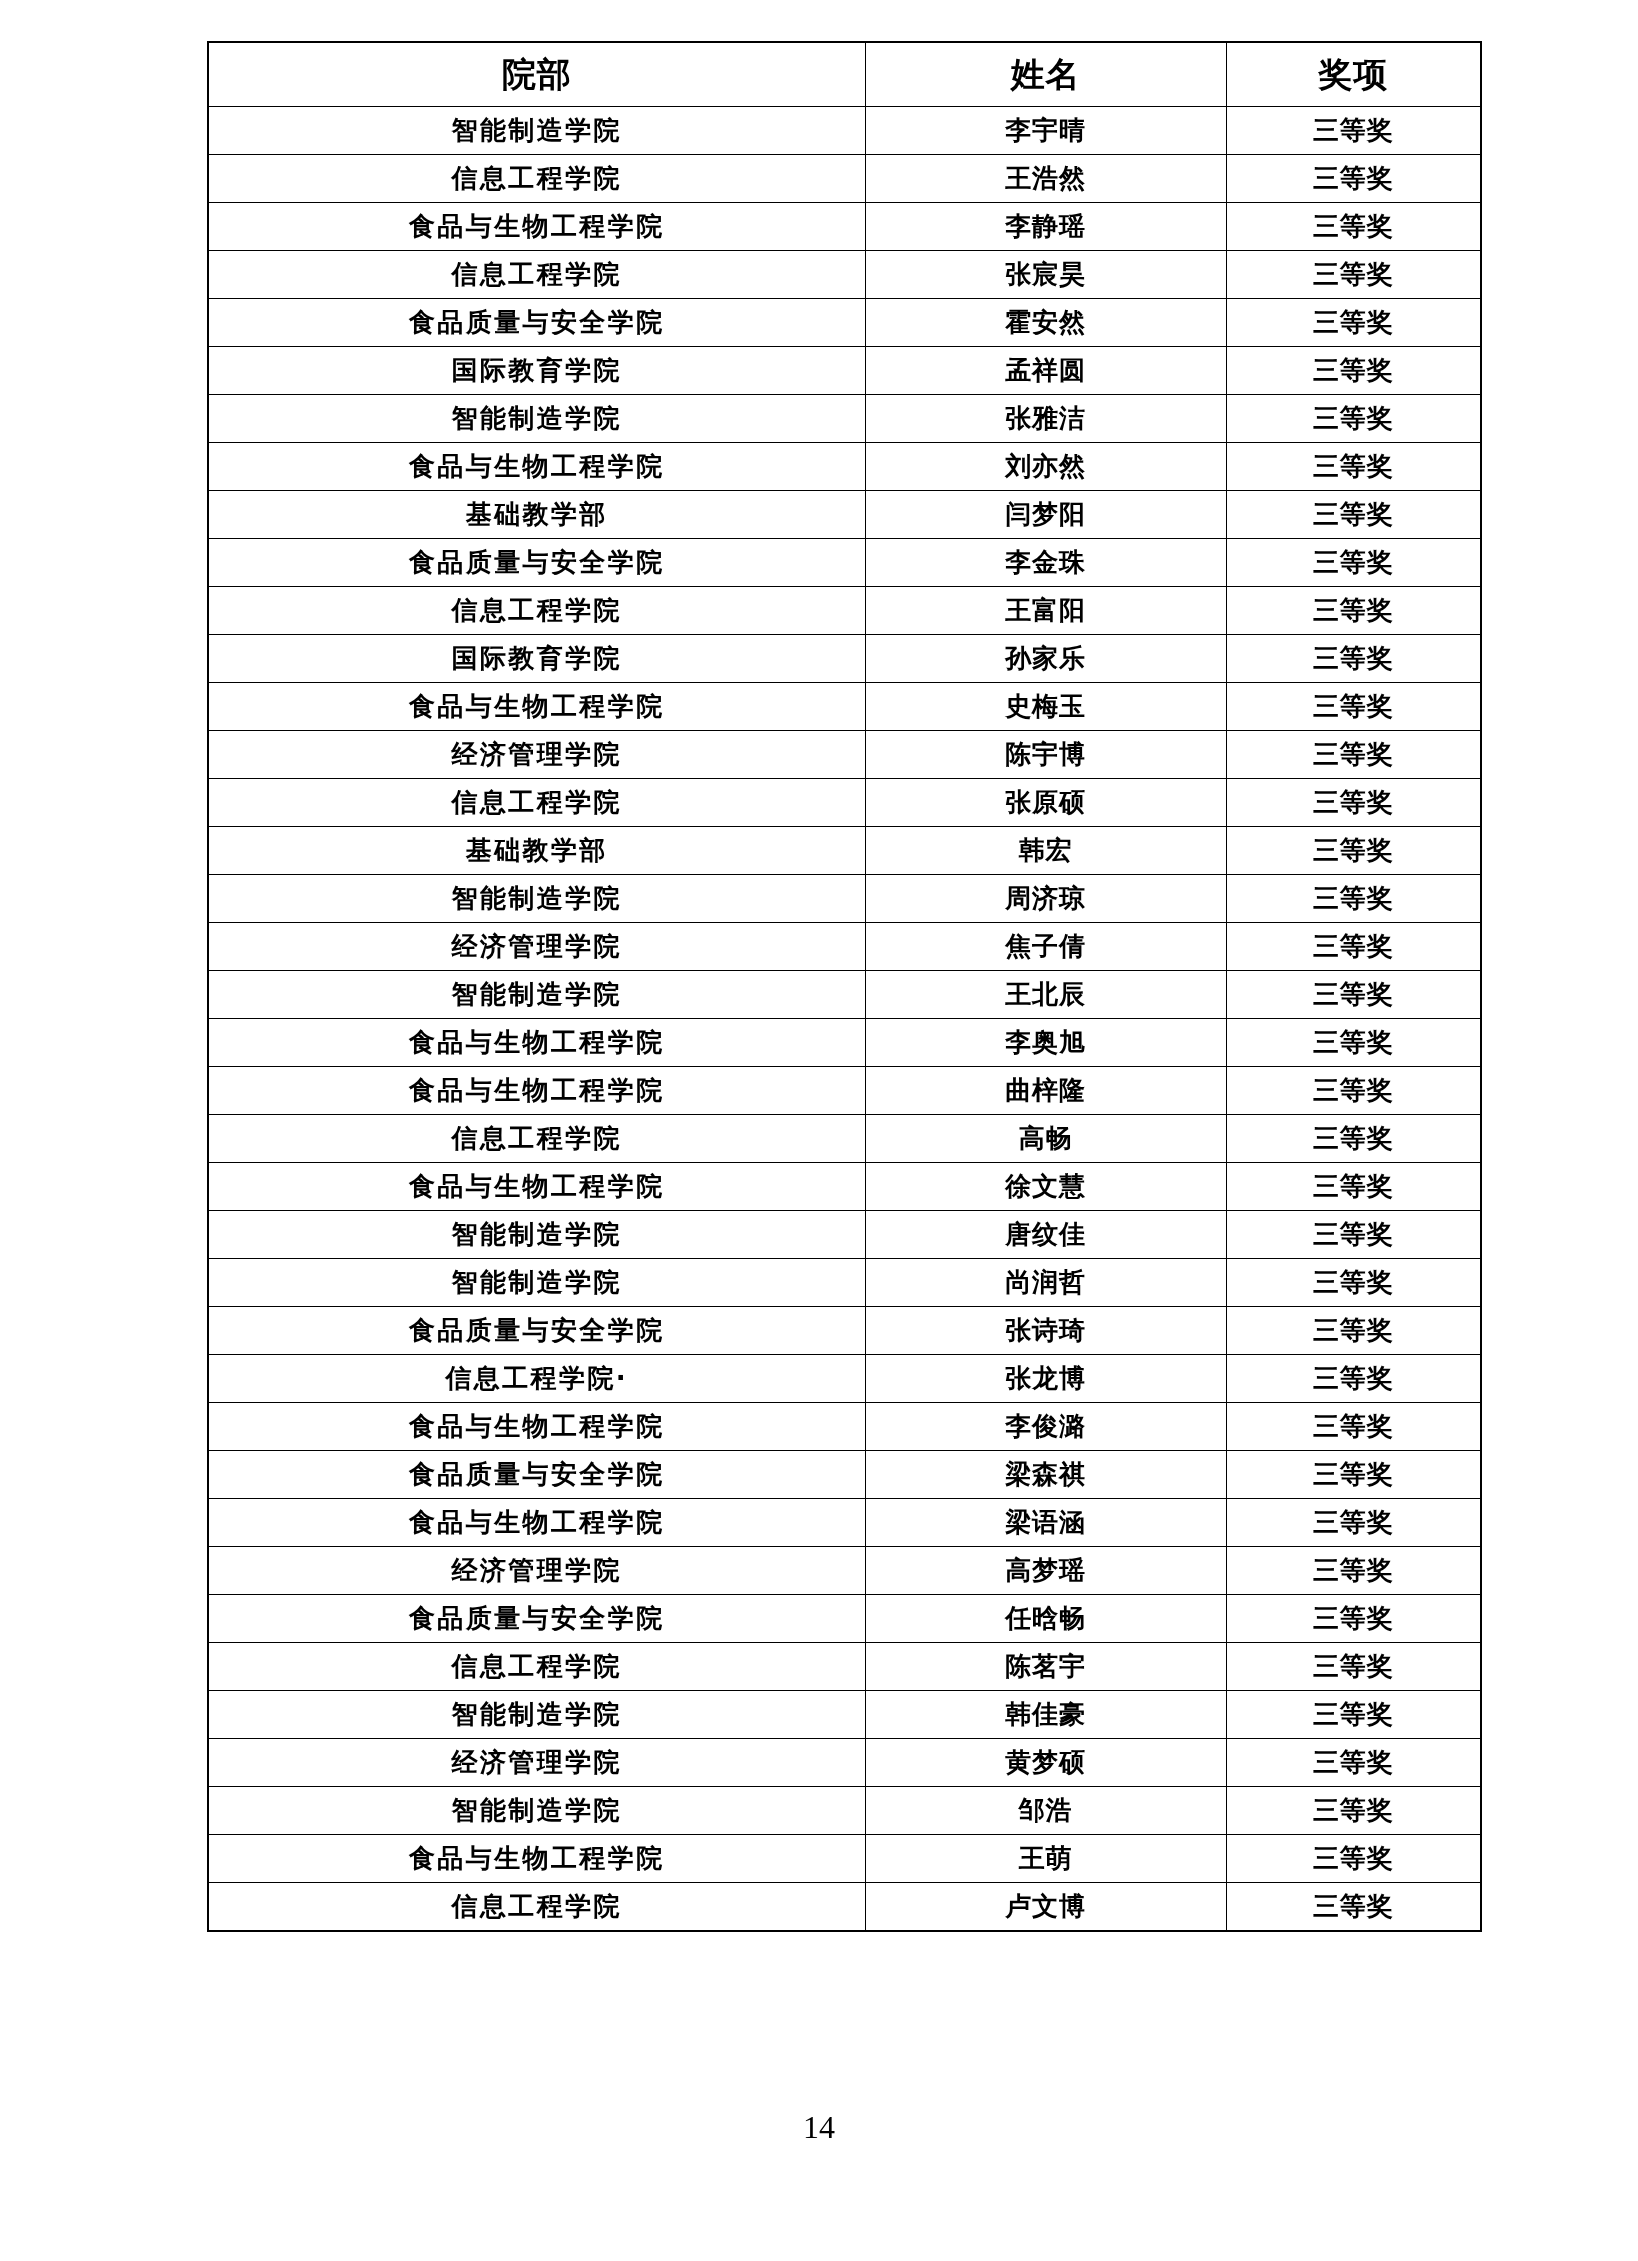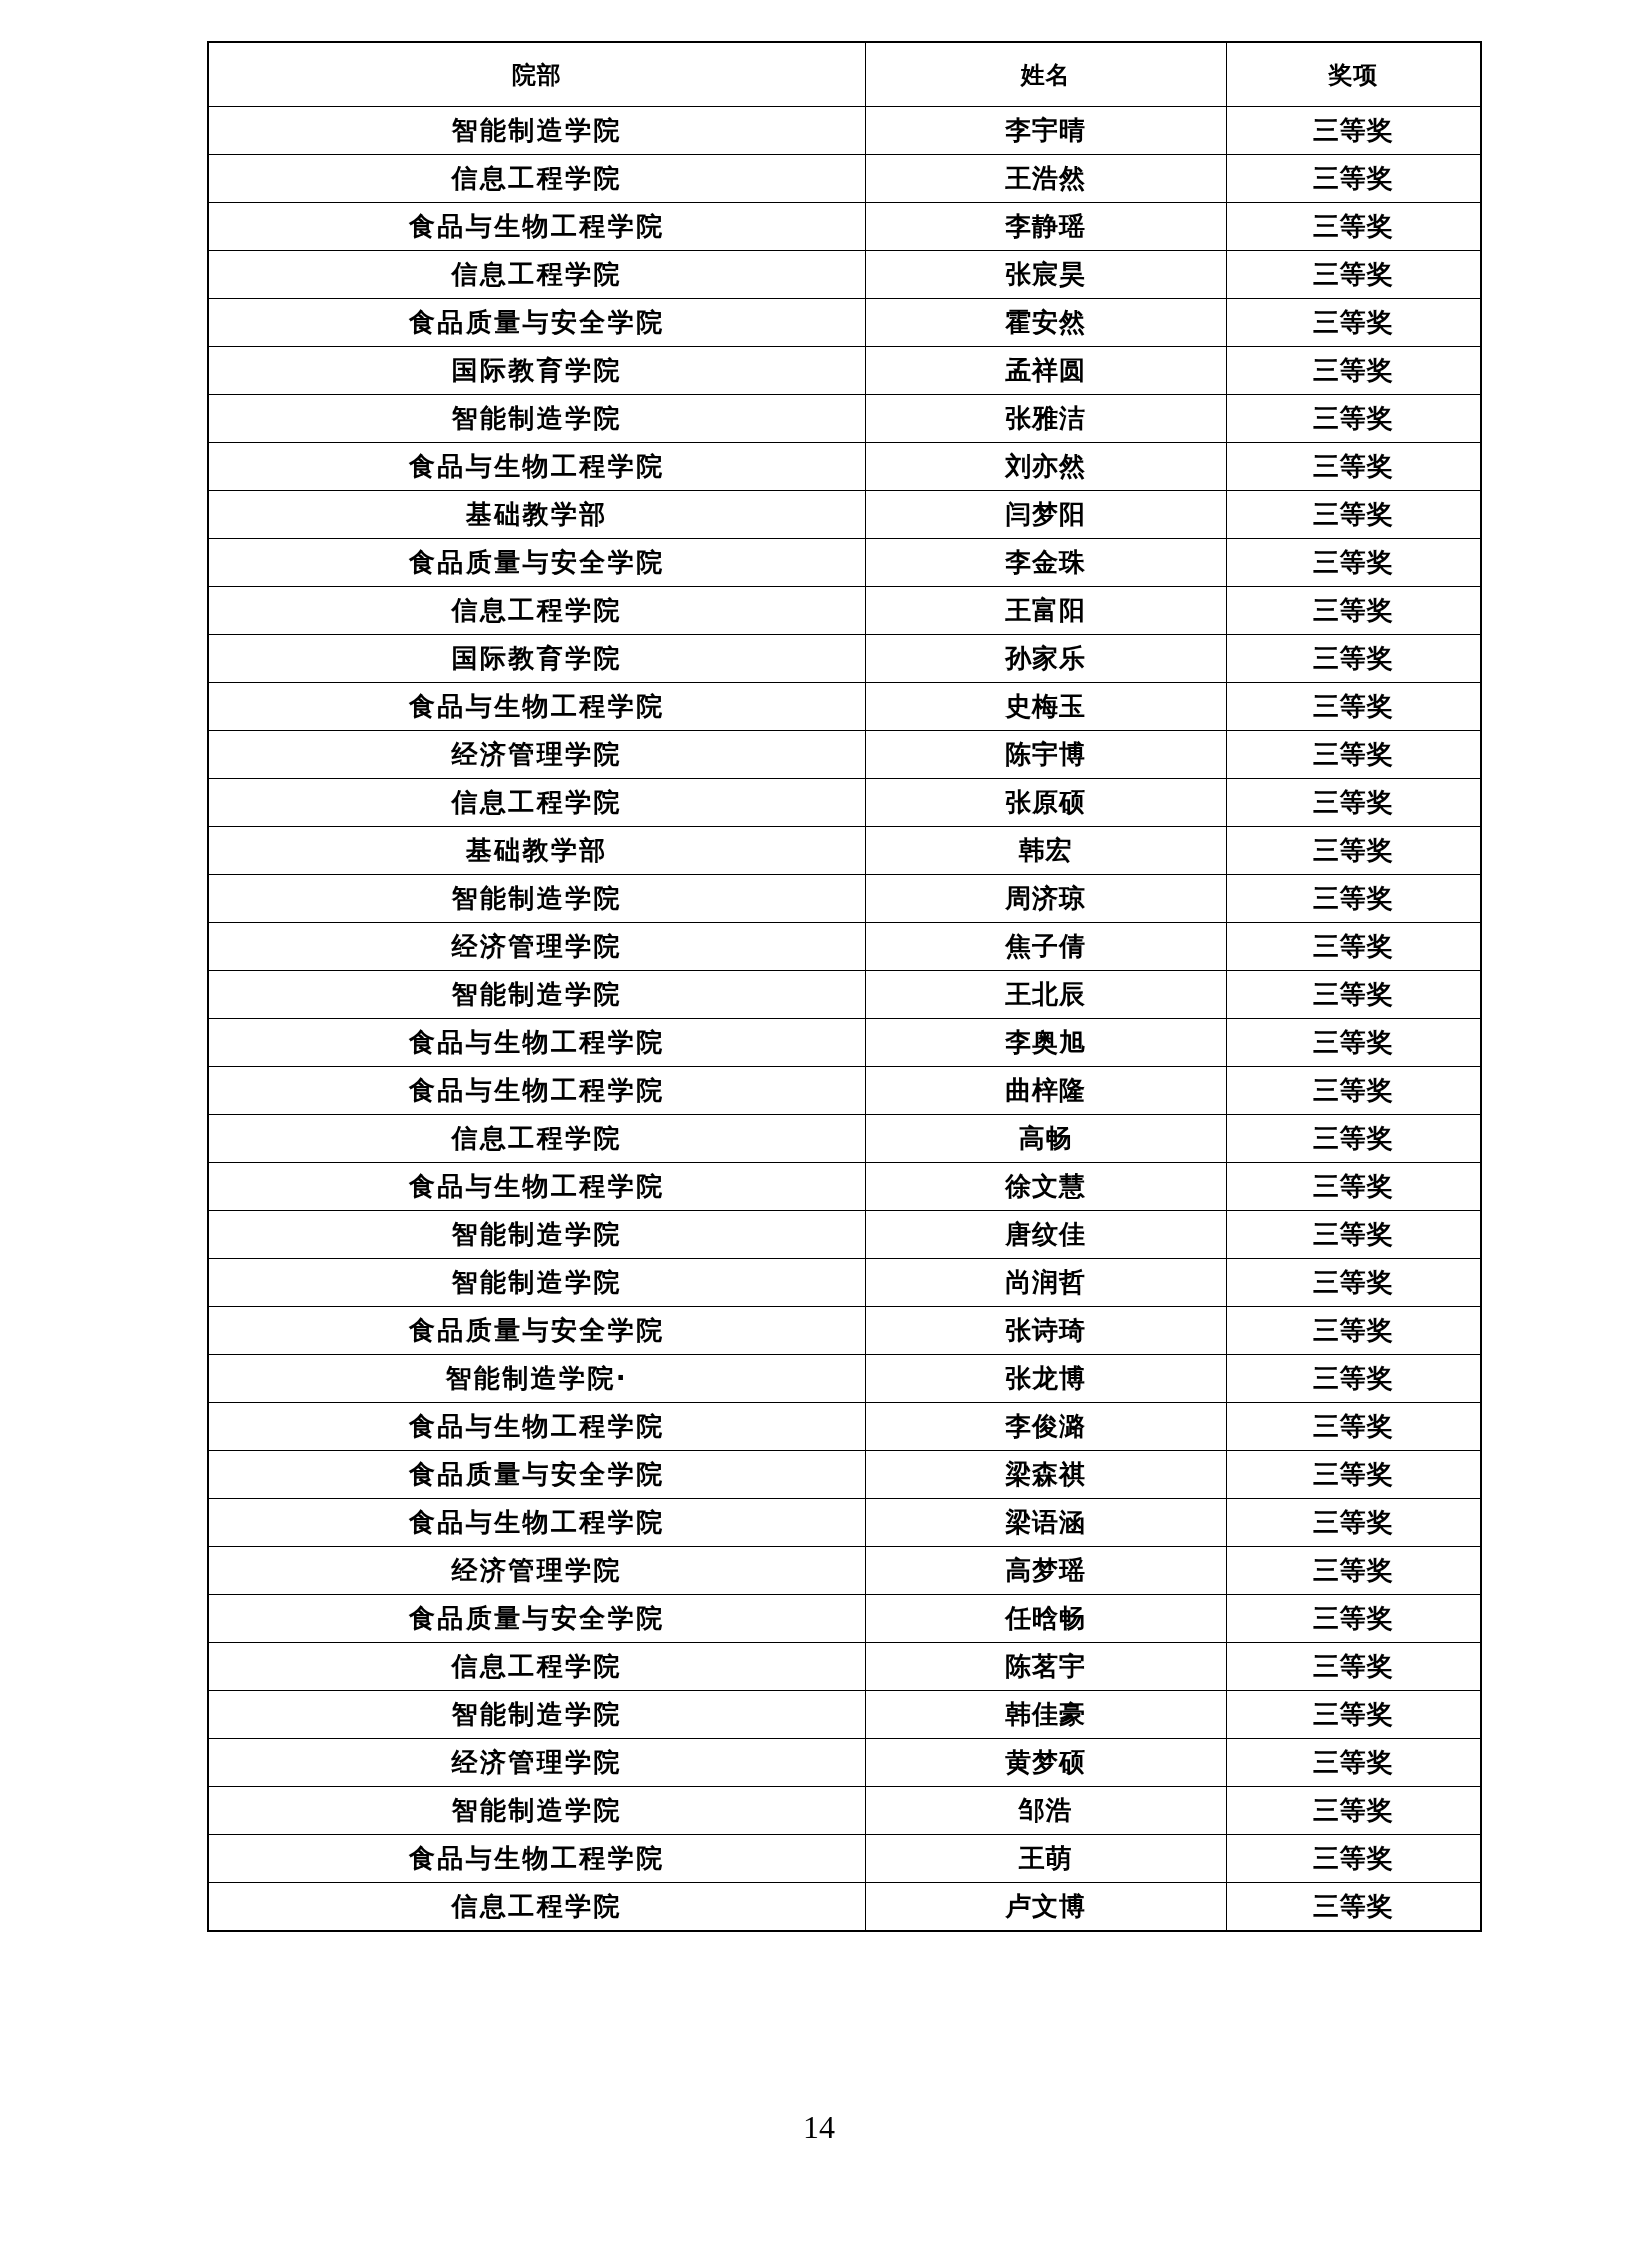--- a/index.html
+++ b/index.html
@@ -44,21 +44,21 @@
     border: 1.6px solid #000000;
     text-align: center;
     vertical-align: middle;
     padding: 0;
     font-weight: 700;
     background: #ffffff;
   }
 
   #award-table thead th {
     height: 63px;
-    font-size: 24px;
+    font-size: 34px;
     letter-spacing: 0.8px;
   }
 
   #award-table tbody td {
     height: 47px;
     font-size: 26px;
     letter-spacing: 0.8px;
     line-height: 47px;
     white-space: nowrap;
   }
@@ -228,21 +228,21 @@
           <td class="dept">智能制造学院</td>
           <td class="name">尚润哲</td>
           <td class="award">三等奖</td>
         </tr>
         <tr>
           <td class="dept">食品质量与安全学院</td>
           <td class="name">张诗琦</td>
           <td class="award">三等奖</td>
         </tr>
         <tr>
-          <td class="dept">智能制造学院·</td>
+          <td class="dept">信息工程学院·</td>
           <td class="name">张龙博</td>
           <td class="award">三等奖</td>
         </tr>
         <tr>
           <td class="dept">食品与生物工程学院</td>
           <td class="name">李俊潞</td>
           <td class="award">三等奖</td>
         </tr>
         <tr>
           <td class="dept">食品质量与安全学院</td>

